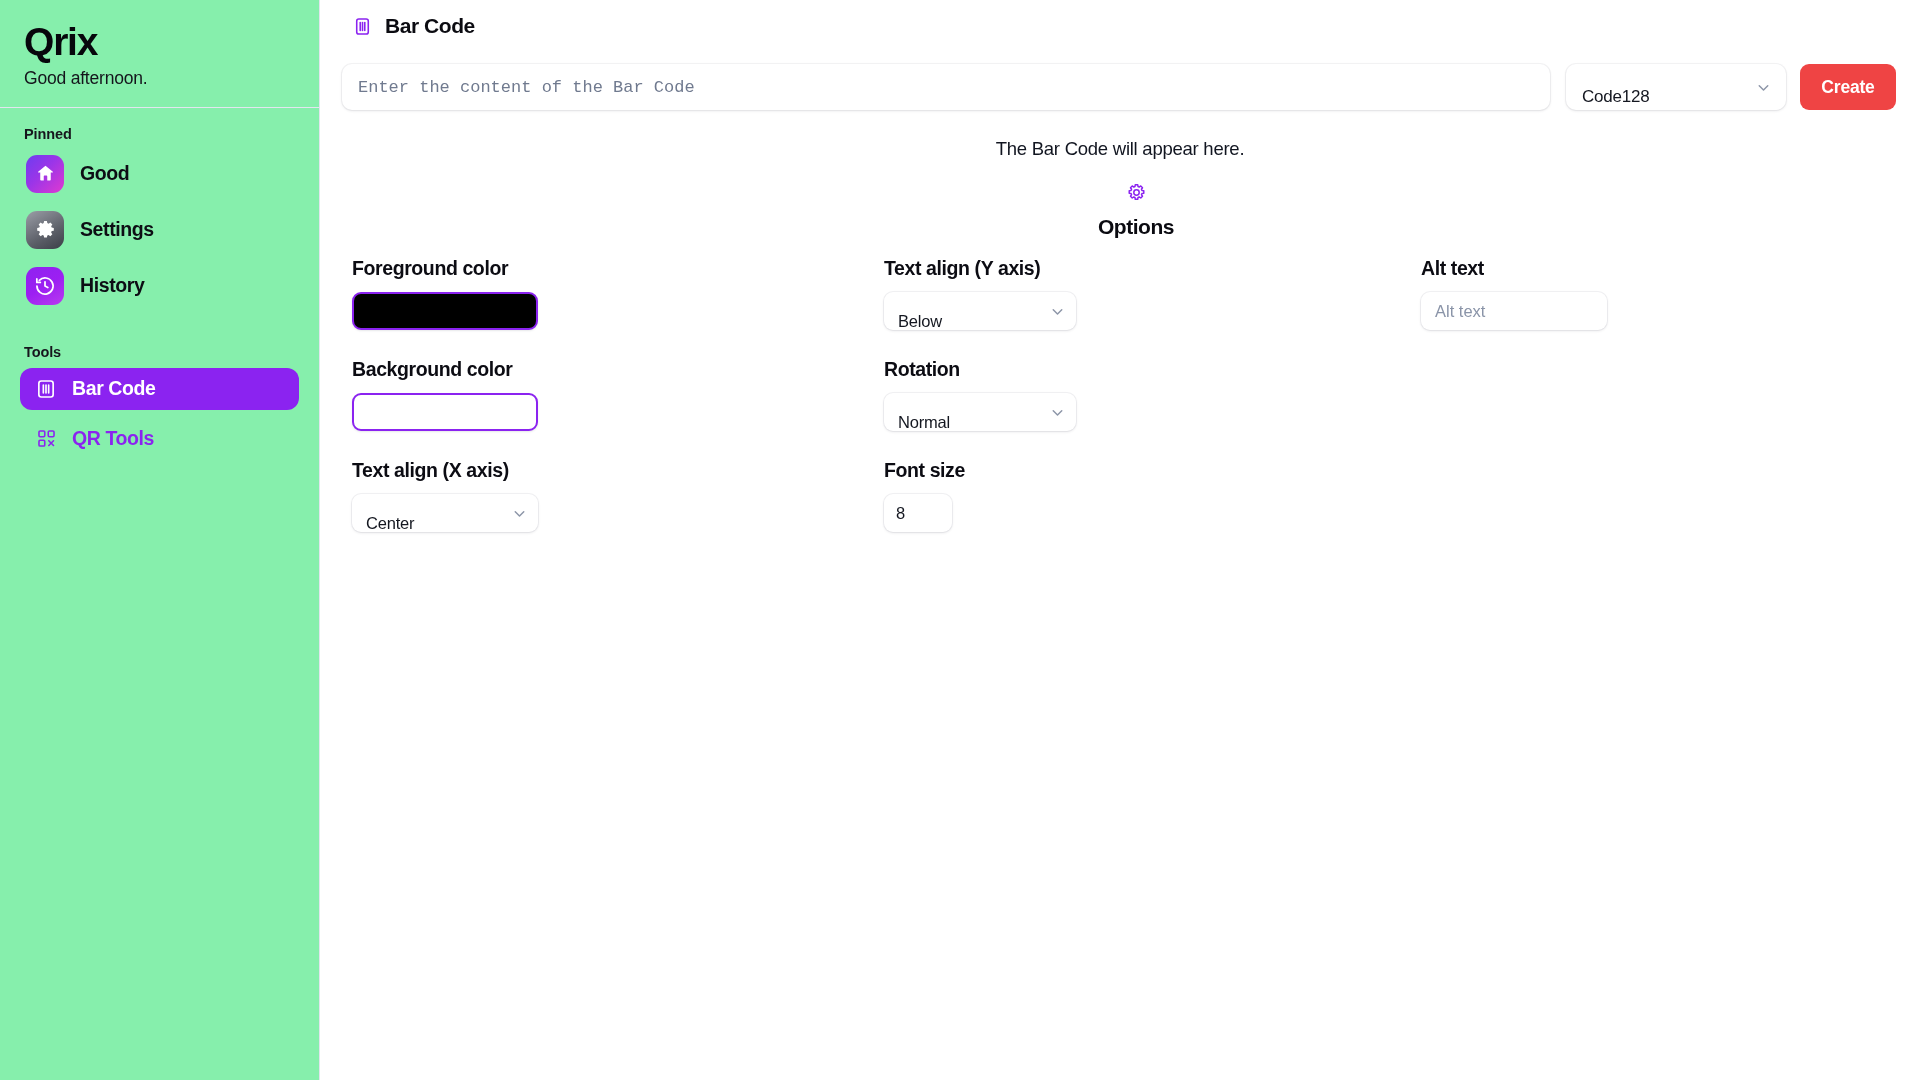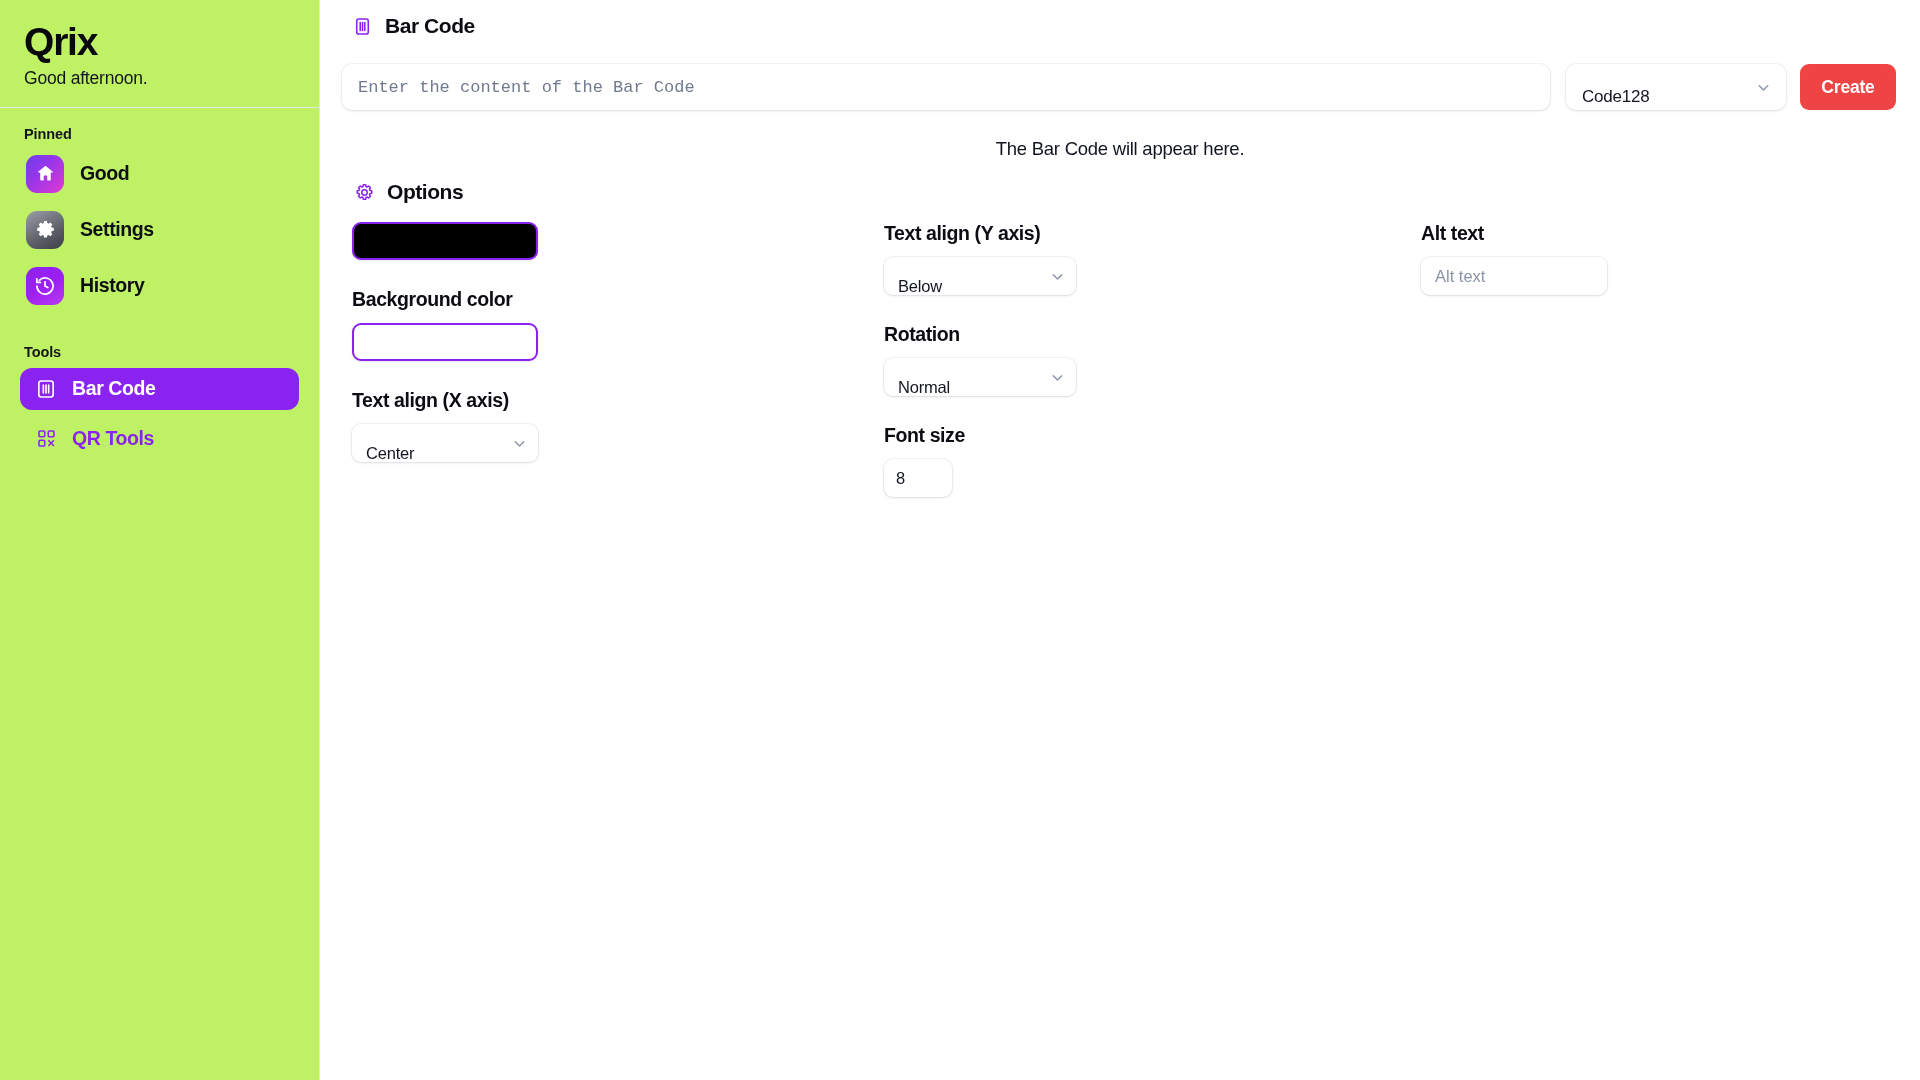--- a/index.html
+++ b/index.html
@@ -8,21 +8,21 @@
     font-family: "Liberation Sans", sans-serif;
     background: #ffffff;
     overflow: hidden;
     -webkit-font-smoothing: antialiased;
   }
   .app { display: flex; width: 1920px; height: 1080px; }
 
   
   .sidebar {
     width: 320px; height: 1080px; flex: 0 0 320px;
-    background: #bef264;
+    background: #86efac;
     border-right: 1px solid #e1e5ee;
     display: flex; flex-direction: column;
   }
   .brand-block { padding: 22px 24px 18px 24px; border-bottom: 1px solid #e2e6ef; }
   .brand-title {
     font-size: 39px; font-weight: 700; color: #07070c;
     letter-spacing: -1.2px; line-height: 1.05;
   }
   .brand-greeting {
     font-size: 17.5px; color: #14141b; margin-top: 5px; font-weight: 400;
@@ -108,20 +108,21 @@
 
   .preview-note {
     text-align: center; font-size: 18.5px; color: #111520;
     margin-top: 28px; letter-spacing: -0.25px;
   }
 
   
   .options-head {
     display: flex; align-items: center; gap: 11px;
     margin: 20px 0 0 32px;
+    flex-direction: column;
   }
   .options-title {
     font-size: 21px; font-weight: 700; color: #0b0b11; letter-spacing: -0.45px;
   }
 
   .options-grid {
     display: grid;
     grid-template-columns: 532px 537px 1fr;
     margin: 18px 0 0 32px;
     padding-right: 24px;
@@ -288,20 +289,21 @@
         </svg>
       </span>
       <span class="options-title">Options</span>
     </div>
 
     <div class="options-grid">
 
       <div class="opt-col">
 
         <div class="field-group">
+          <div class="field-label">Foreground color</div>
           <div class="color-swatch" id="fg-swatch" style="background: rgb(0, 0, 0); border-color: rgb(139, 35, 240);"></div>
         </div>
 
         <div class="field-group">
           <div class="field-label">Background color</div>
           <div class="color-swatch" id="bg-swatch" style="background: rgb(255, 255, 255); border-color: rgb(139, 35, 240);"></div>
         </div>
 
         <div class="field-group">
           <div class="field-label">Text align (X axis)</div>

